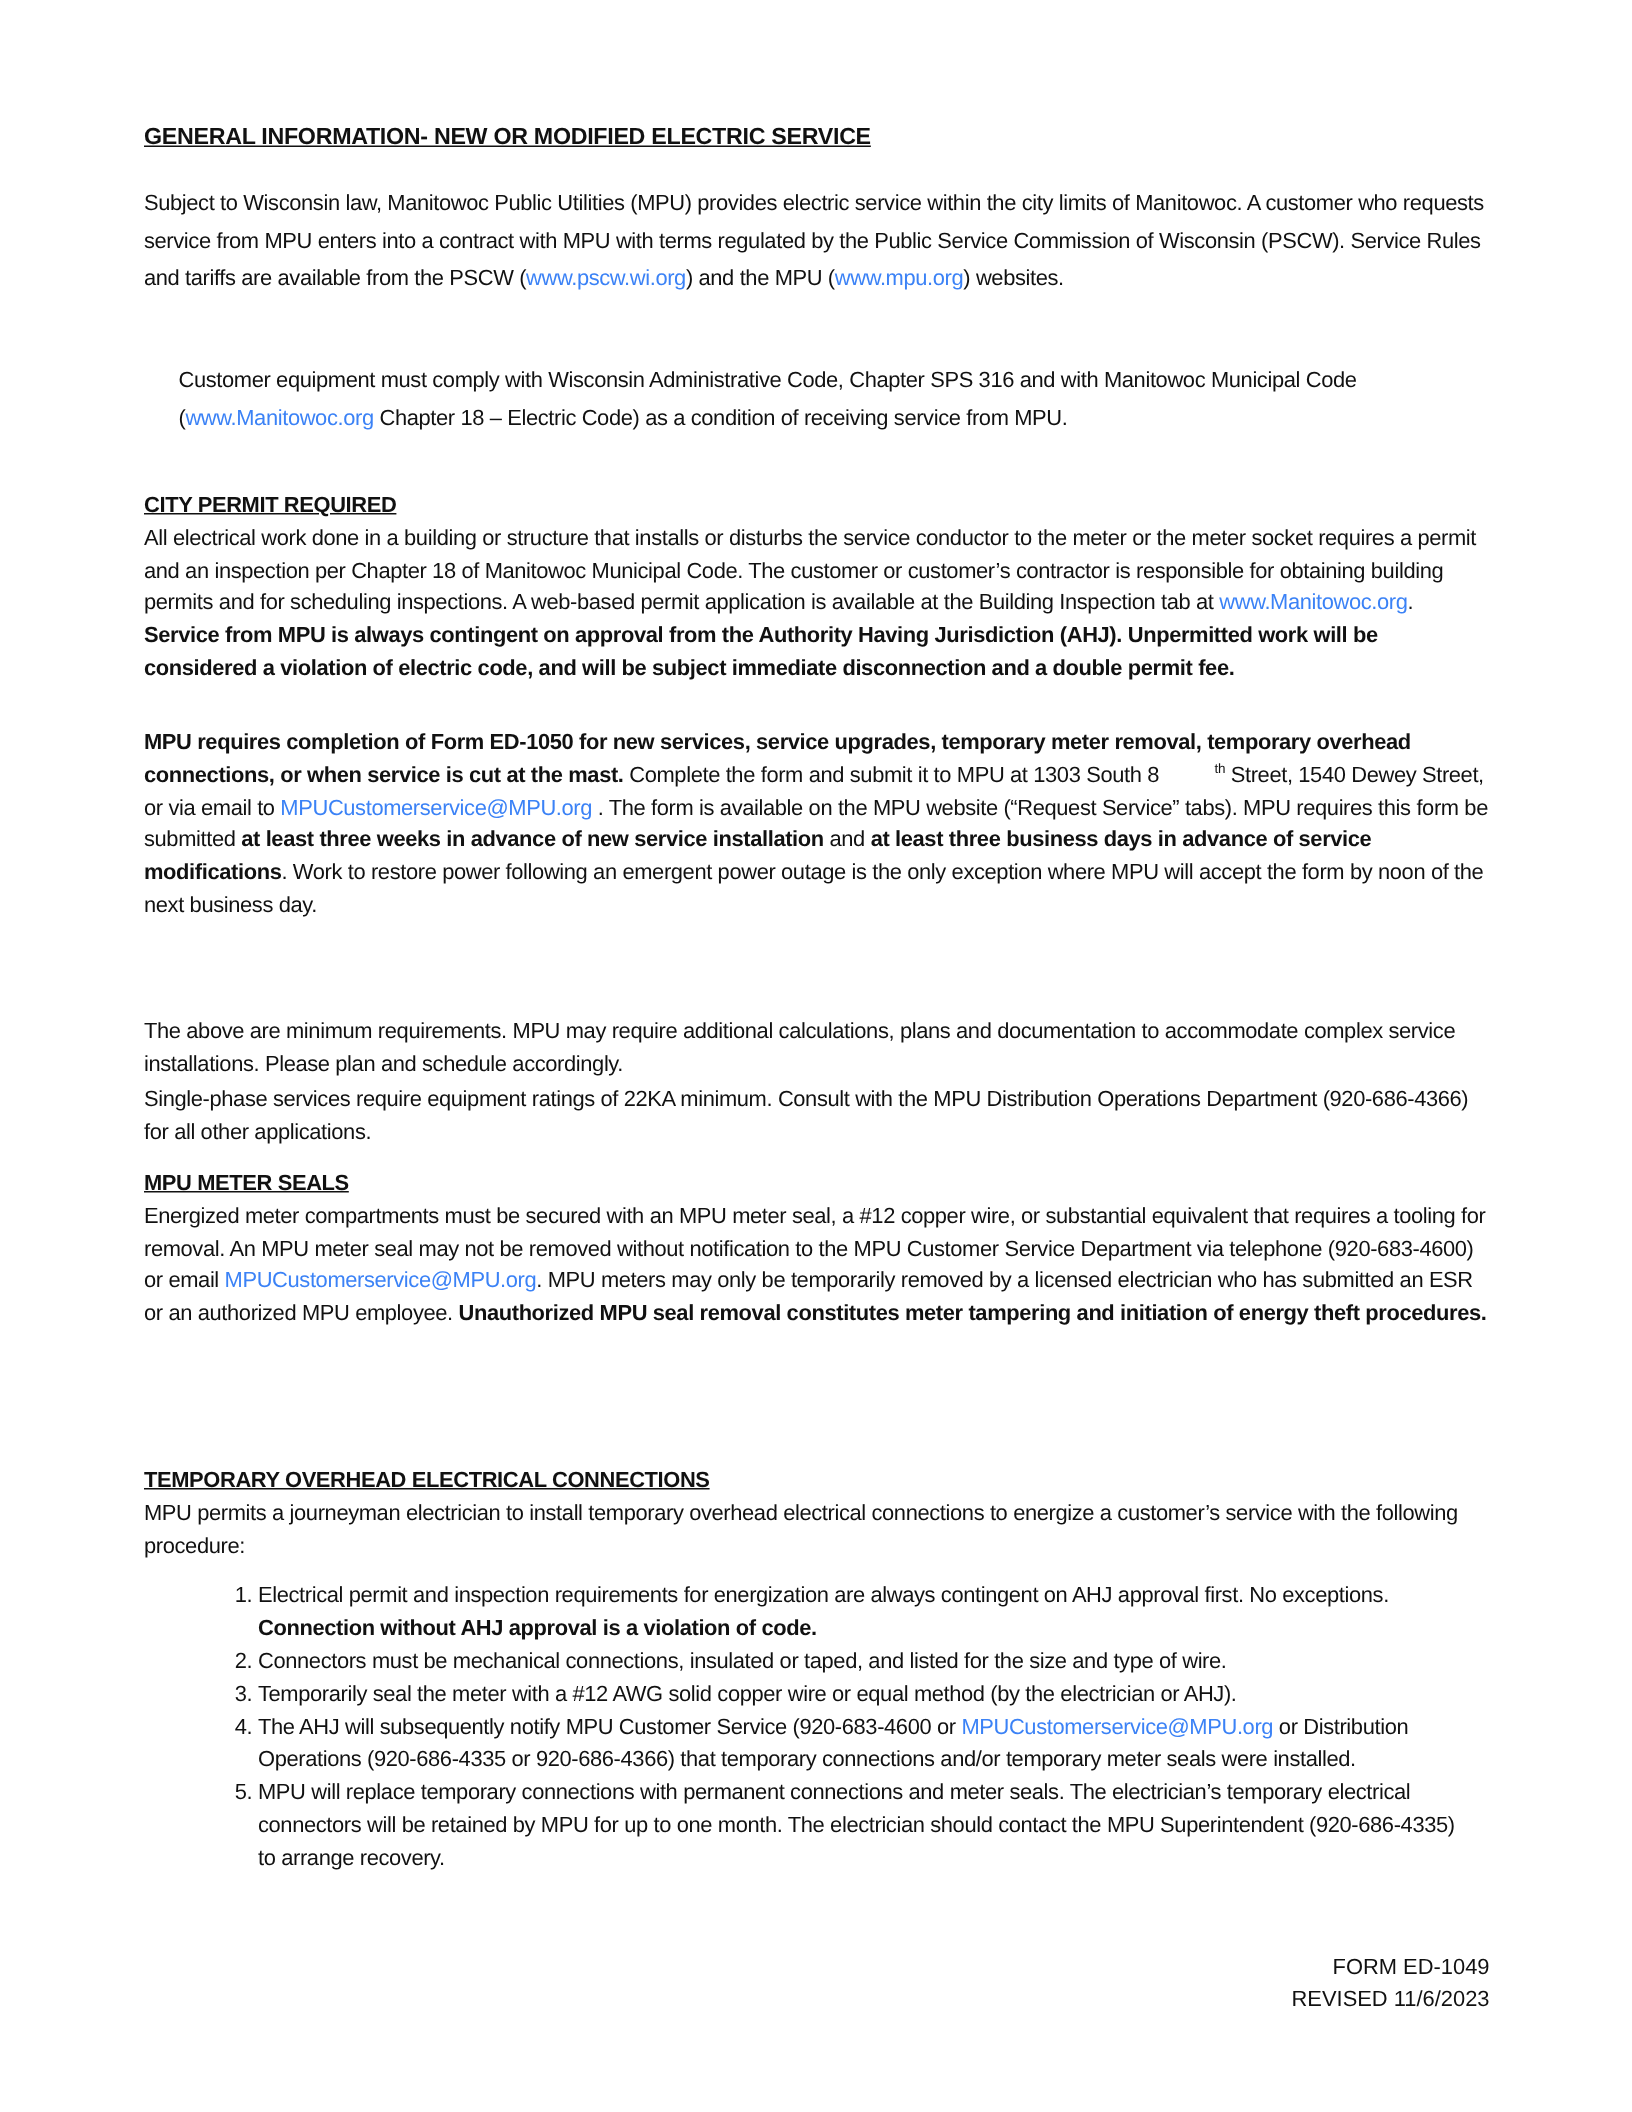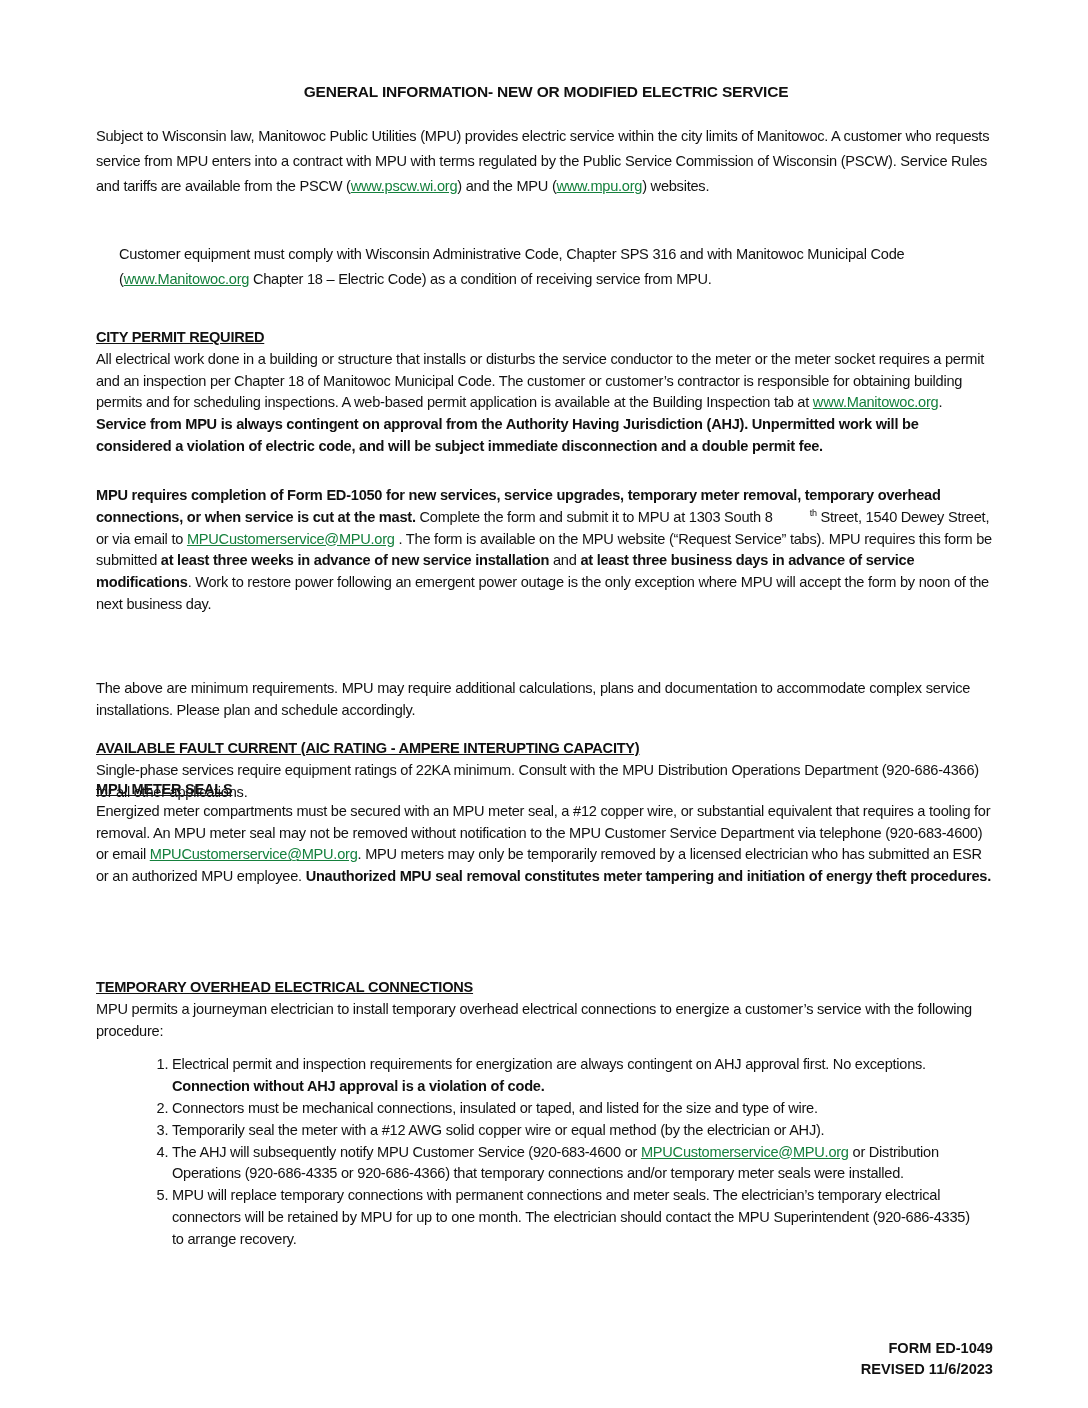--- a/index.html
+++ b/index.html
@@ -1,31 +1,31 @@
 <!DOCTYPE html>
 <html><head>
 <meta charset="utf-8">
 <style>
   html, body { margin: 0; padding: 0; background: #ffffff; }
   body { width: 1088px; height: 1408px; position: relative; overflow: hidden;
          font-family: "Liberation Sans", sans-serif; color: #111; }
   .page { position: absolute; left: 96px; top: 0; width: 900px; font-size: 14.6px; }
-  .title { position: absolute; left: 0; width: 900px; top: 83px; text-align: center;
-           font-weight: bold; font-size: 15.5px; letter-spacing: -0.2px; }
+  .title { position: absolute; left: 0; width: 900px; top: 83px; text-align: left;
+           font-weight: bold; text-decoration: underline; font-size: 15.5px; letter-spacing: -0.2px; }
   .block { position: absolute; left: 0; width: 900px; letter-spacing: -0.25px; }
   .lh25 { line-height: 25px; }
   .lh22 { line-height: 21.8px; }
   .h { font-weight: bold; text-decoration: underline; display: block; margin-top: 15px; }
   .b { font-weight: bold; }
-  a.lnk { color: #15803d; text-decoration: underline; }
+  a.lnk { color: #3b82f6; }
   sup { font-size: 9px; line-height: 0; padding-left: 37px; }
   ol { margin: 12px; padding-left: 64px; }
   ol li { padding-left: 0px; }
   .footer { position: absolute; right: 95px; top: 1302px; text-align: right;
-            font-weight: bold; font-size: 14.6px; line-height: 21px; margin-top: 36px; }
+            font-weight: normal; font-size: 14.6px; line-height: 21px; }
 </style>
 </head>
 <body>
 
 <div class="page">
 
   <div class="title">GENERAL INFORMATION- NEW OR MODIFIED ELECTRIC SERVICE</div>
 
   <div class="block lh25" style="top:124px;">
     <span>Subject to Wisconsin law, Manitowoc Public Utilities (MPU) provides electric service within the city limits of Manitowoc.  A customer who requests service from MPU enters into a contract with MPU with terms regulated by the Public Service Commission of Wisconsin (PSCW). Service Rules and tariffs are available from the PSCW (</span><a class="lnk">www.pscw.wi.org</a><span>) and the MPU (</span><a class="lnk">www.mpu.org</a><span>) websites.</span>
@@ -42,21 +42,20 @@
 
   <div class="block lh22" style="top:485px;">
     <span class="b">MPU requires completion of Form ED-1050 for new services, service upgrades, temporary meter removal, temporary overhead connections, or when service is cut at the mast.</span><span>  Complete the form and submit it to MPU at 1303 South 8</span><sup>th</sup><span> Street, 1540 Dewey Street, or via email to </span><a class="lnk">MPUCustomerservice@MPU.org</a><span> .    The form is available on the MPU website (“Request Service” tabs).  MPU requires this form be submitted </span><span class="b">at least three weeks in advance of new service installation</span><span> and </span><span class="b">at least three business days in advance of service modifications</span><span>.  Work to restore power following an emergent power outage is the only exception where MPU will accept the form by noon of the next business day.</span>
   </div>
 
   <div class="block lh22" style="top:678px;">
     <span>The above are minimum requirements.  MPU may require additional calculations, plans and documentation to accommodate complex service installations.  Please plan and schedule accordingly.</span>
   </div>
 
   <div class="block lh22" style="top:723px;">
-    <span class="h">AVAILABLE FAULT CURRENT (AIC RATING - AMPERE INTERUPTING CAPACITY)</span>
     <span>Single-phase services require equipment ratings of 22KA minimum. Consult with the MPU Distribution Operations Department (920-686-4366) for all other applications.</span>
   </div>
 
   <div class="block lh22" style="top:764px;">
     <span class="h">MPU METER SEALS</span>
     <span>Energized meter compartments must be secured with an MPU meter seal, a #12 copper wire, or substantial equivalent that requires a tooling for removal. An MPU meter seal may not be removed without notification to the MPU Customer Service Department via telephone (920-683-4600) or email </span><a class="lnk">MPUCustomerservice@MPU.org</a><span>. MPU meters may only be temporarily removed by a licensed electrician who has submitted an ESR or an authorized MPU employee.  </span><span class="b">Unauthorized MPU seal removal constitutes meter tampering and initiation of energy theft procedures.</span>
   </div>
 
   <div class="block lh22" style="top:962px;">
     <span class="h">TEMPORARY OVERHEAD ELECTRICAL CONNECTIONS</span>

